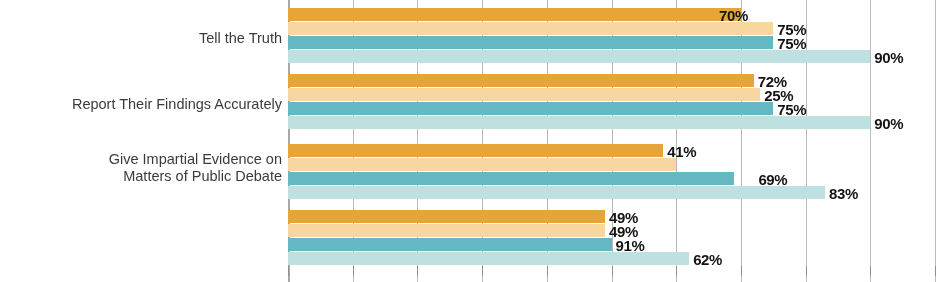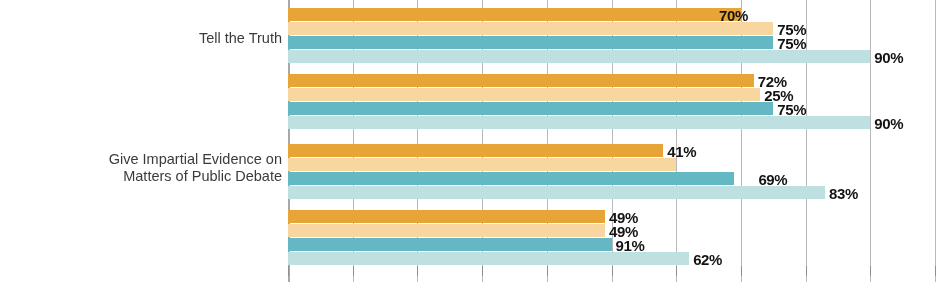--- a/index.html
+++ b/index.html
@@ -92,20 +92,21 @@
     background: #8f8f8f;
   }
 </style>
 </head>
 <body>
 
 <div id="chart-root">
 
   <div class="labels-col">
     <div class="cat-label" style="top:30px;">Tell the Truth</div>
+    <div class="cat-label" style="top:96px;">Report Their Findings Accurately</div>
     <div class="cat-label" style="top:151px;">Give Impartial Evidence on
 Matters of Public Debate</div>
   </div>
 
   <div class="plot-area">
     <div class="axis-line"></div>
     <div id="gridlines">
         <div class="gridline" style="left: 64.7px;"></div>
         <div class="gridline" style="left: 129.4px;"></div>
         <div class="gridline" style="left: 194.1px;"></div>

